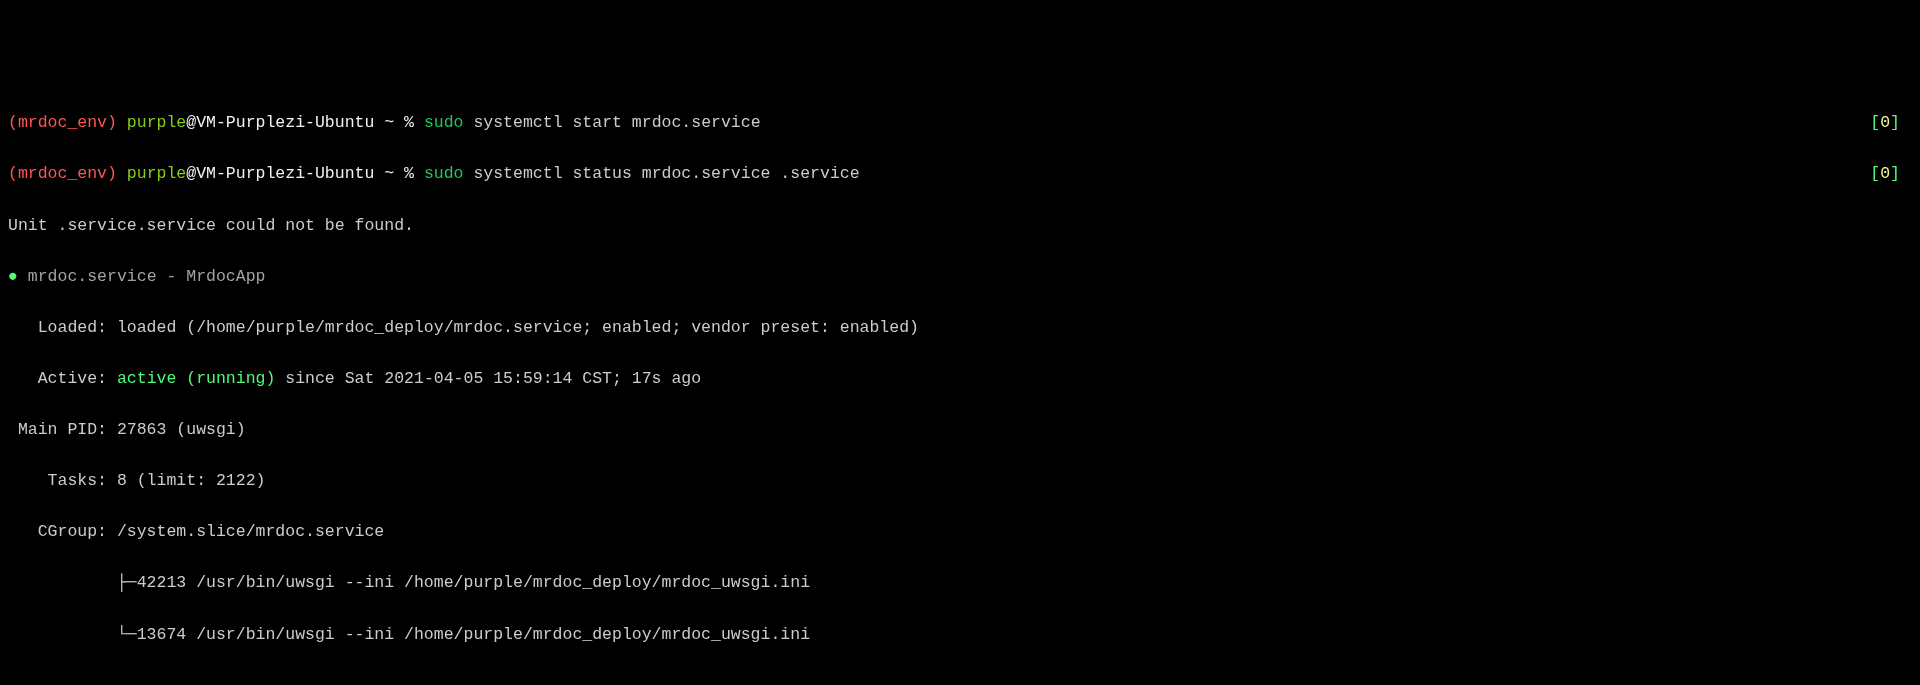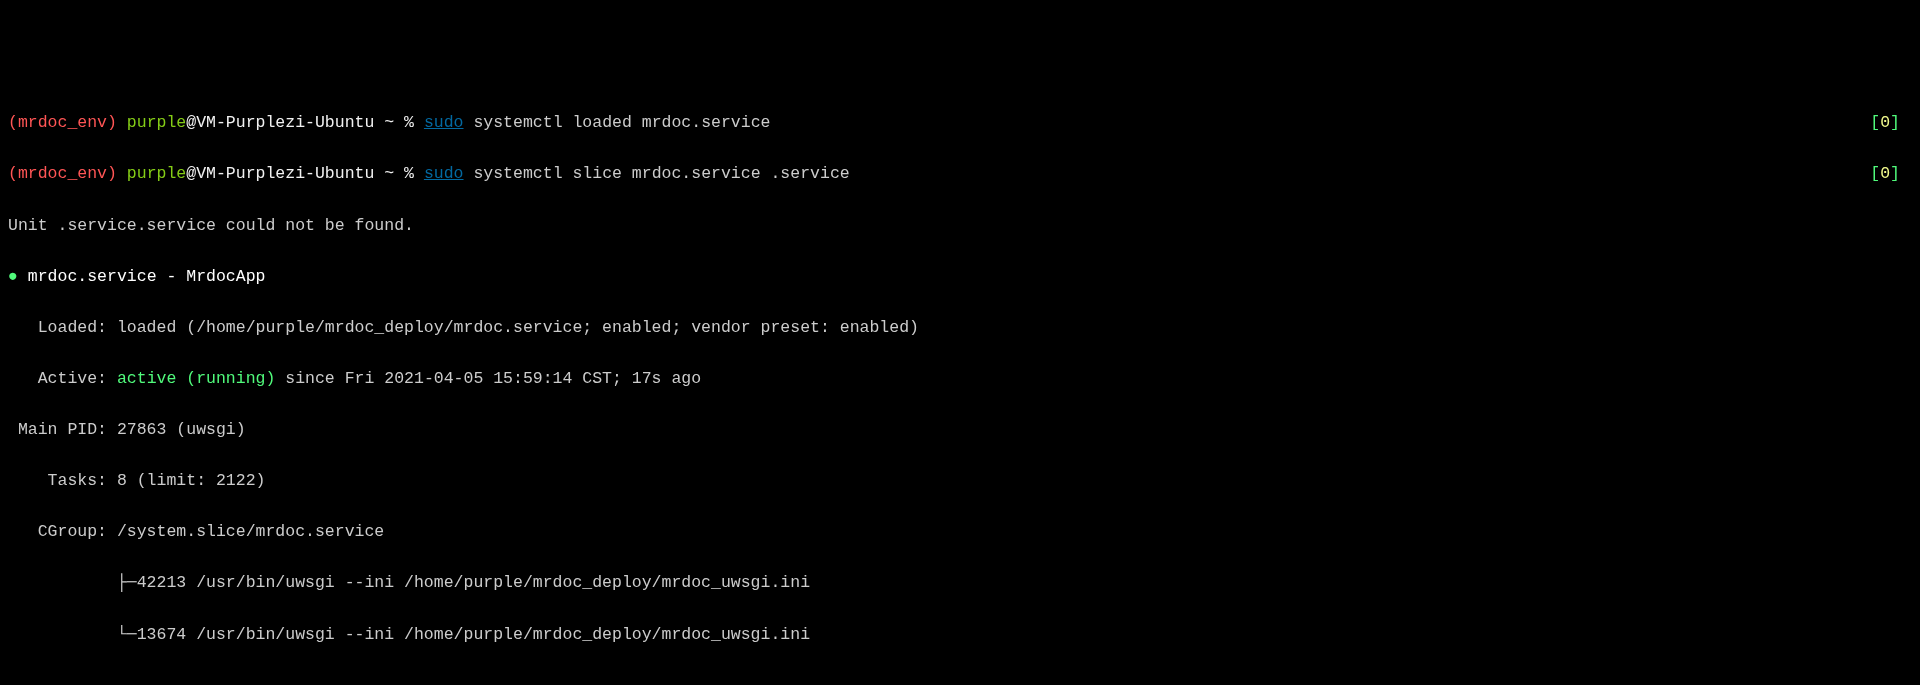--- a/index.html
+++ b/index.html
@@ -17,44 +17,44 @@
     overflow: hidden;
   }
   .line {
     white-space: pre;
     position: relative;
   }
   .env { color: #ff5555; text-align: right; }
   .user { color: #84cc16; }
   .host { color: #f1f1f1; }
   .prompt-symbol { color: #f1f1f1; }
-  .sudo { color: #0369a1; text-decoration: underline; }
+  .sudo { color: #22c55e; }
   .cmd { color: #cccccc; }
   .active { color: #50fa7b; text-align: center; }
   .dot-active { color: #50fa7b; }
-  .white { color: #ffffff; }
+  .white { color: #a3a3a3; }
   .right-indicator {
     position: absolute;
     right: 12px;
     top: 0;
   }
   .bracket { color: #50fa7b; }
   .zero { color: #f1fa8c; }
 </style>
 </head>
 <body>
 
 
 
-<div class="line"><span class="env">(mrdoc_env) </span><span class="user">purple</span><span class="host">@VM-Purplezi-Ubuntu</span><span class="prompt-symbol"> ~ % </span><span class="sudo">sudo</span><span class="cmd"> systemctl loaded mrdoc.service</span><span class="right-indicator"><span class="bracket">[</span><span class="zero">0</span><span class="bracket">]</span></span></div>
-<div class="line"><span class="env">(mrdoc_env) </span><span class="user">purple</span><span class="host">@VM-Purplezi-Ubuntu</span><span class="prompt-symbol"> ~ % </span><span class="sudo">sudo</span><span class="cmd"> systemctl slice mrdoc.service .service</span><span class="right-indicator"><span class="bracket">[</span><span class="zero">0</span><span class="bracket">]</span></span></div>
+<div class="line"><span class="env">(mrdoc_env) </span><span class="user">purple</span><span class="host">@VM-Purplezi-Ubuntu</span><span class="prompt-symbol"> ~ % </span><span class="sudo">sudo</span><span class="cmd"> systemctl start mrdoc.service</span><span class="right-indicator"><span class="bracket">[</span><span class="zero">0</span><span class="bracket">]</span></span></div>
+<div class="line"><span class="env">(mrdoc_env) </span><span class="user">purple</span><span class="host">@VM-Purplezi-Ubuntu</span><span class="prompt-symbol"> ~ % </span><span class="sudo">sudo</span><span class="cmd"> systemctl status mrdoc.service .service</span><span class="right-indicator"><span class="bracket">[</span><span class="zero">0</span><span class="bracket">]</span></span></div>
 <div class="line">Unit .service.service could not be found.</div>
 <div class="line"><span class="dot-active">●</span><span class="white"> mrdoc.service - MrdocApp</span></div>
 <div class="line">   Loaded: loaded (/home/purple/mrdoc_deploy/mrdoc.service; enabled; vendor preset: enabled)</div>
-<div class="line"><span>   Active: </span><span class="active">active (running)</span><span> since Fri 2021-04-05 15:59:14 CST; 17s ago</span></div>
+<div class="line"><span>   Active: </span><span class="active">active (running)</span><span> since Sat 2021-04-05 15:59:14 CST; 17s ago</span></div>
 <div class="line"> Main PID: 27863 (uwsgi)</div>
 <div class="line">    Tasks: 8 (limit: 2122)</div>
 <div class="line">   CGroup: /system.slice/mrdoc.service</div>
 <div class="line">           ├─42213 /usr/bin/uwsgi --ini /home/purple/mrdoc_deploy/mrdoc_uwsgi.ini</div>
 <div class="line">           └─13674 /usr/bin/uwsgi --ini /home/purple/mrdoc_deploy/mrdoc_uwsgi.ini</div>
 <div class="line"></div>
 
 
 
 

